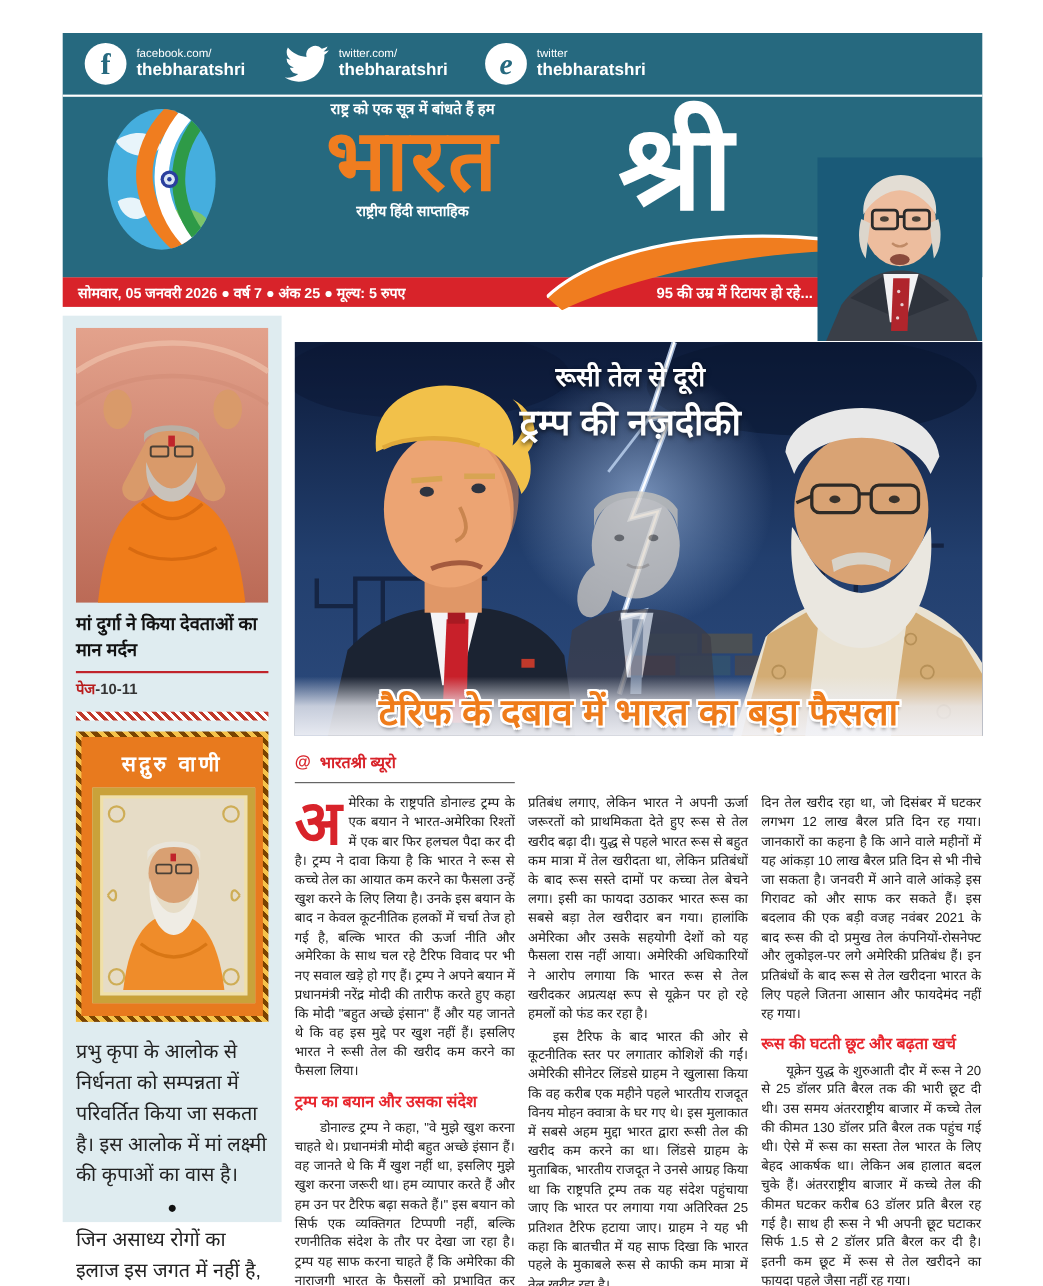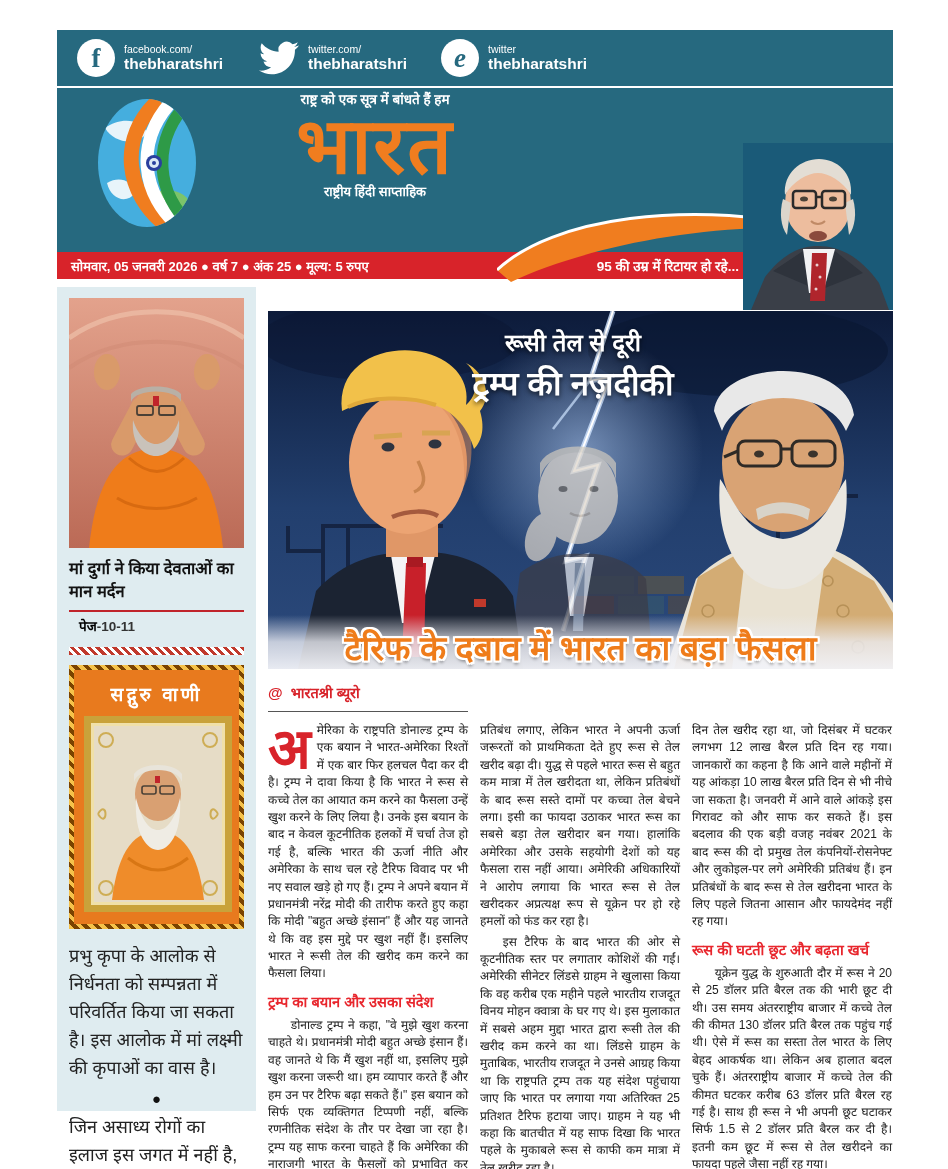--- a/index.html
+++ b/index.html
@@ -30,21 +30,21 @@
   .datebar { position:absolute; left:57px; top:252px; width:696px; height:27px; background:#d8232a; color:#ffffff; display:flex; justify-content:space-between; align-items:center; padding:0 14px; z-index:1; }
   .dateline { font-size:13px; font-weight:bold; }
   .teaser { font-size:13.5px; font-weight:bold; }
 
   
   .sidebar { position:absolute; left:57px; top:287px; width:199px; height:824px; background:#dfecf0; padding:11px 12px; z-index:1; }
   .swami { width:175px; height:250px; display:block; }
   .side-headline { font-size:16.5px; font-weight:bold; color:#121212; line-height:1.4; margin-top:9px; }
   .side-rule { border-top:2px solid #c0242b; margin-top:7px; }
   .pageref { font-size:13.5px; font-weight:bold; margin-top:5px; color:#333; }
-  .pageref .pg { color:#000000;margin-left:10px; }
+  .pageref .pg { color:#b91c1c; }
   .hatch { height:8px; margin:12px 0 10px; background:repeating-linear-gradient(45deg,#c0392b 0 3px,#ffffff 3px 6px); }
 
   .vani-box { background:linear-gradient(#e87a1e,#e87a1e) padding-box, repeating-linear-gradient(45deg,#f5c24a 0 4px,#7a4300 4px 8px) border-box; border:5px solid transparent; padding:8px 10px 12px; }
   .vani-title { color:#ffffff; font-size:19px; font-weight:bold; text-align:center; letter-spacing:3px; margin:3px 0 9px; }
   .vani-frame { width:148px; height:196px; margin:0 auto; background:#e6dcc6; border:7px solid #c9a23a; box-shadow:inset 0 0 0 3px #f0e0a8; display:flex; align-items:center; justify-content:center; }
   .vani-frame svg { width:128px; height:172px; }
   .vani-text { margin-top:14px; font-size:18px; font-weight:normal; color:#222; line-height:1.55; }
   .vani-sep { text-align:center; font-size:15px; color:#111; margin:7px 0; }
 
   
@@ -117,20 +117,21 @@
       </g>
       <circle cx="57" cy="65" r="8" fill="#2a3f9e"></circle>
       <circle cx="57" cy="65" r="5" fill="#dce8f5"></circle>
       <circle cx="57" cy="65" r="2" fill="#2a3f9e"></circle>
     </svg>
     <div class="mast-center">
       <div class="tagline">राष्ट्र को एक सूत्र में बांधते हैं हम</div>
       <div class="title-main">भारत</div>
       <div class="subtitle">राष्ट्रीय हिंदी साप्ताहिक</div>
     </div>
+    <div class="title-suffix">श्री</div>
     <svg class="swoosh" viewBox="0 0 330 78">
       <path d="M0 66 C 55 14, 190 -6, 330 26 C 215 16, 85 44, 14 78 Z" fill="#f07d1f"></path>
       <path d="M0 66 C 55 14, 190 -6, 330 26" stroke="#ffffff" stroke-width="3" fill="none"></path>
     </svg>
     <svg class="buffett" viewBox="0 0 150 167">
       <rect width="150" height="167" fill="#1a5a78"></rect>
       <path d="M8,167 L22,134 C42,108 60,103 75,103 C95,103 116,112 136,140 L146,167 Z" fill="#3a3f48"></path>
       <path d="M30,128 L60,108 L70,145 Z" fill="#2e333c"></path>
       <path d="M120,130 L92,108 L82,145 Z" fill="#2e333c"></path>
       <polygon points="60,106 92,106 80,150 66,150" fill="#f2f2f4"></polygon>

